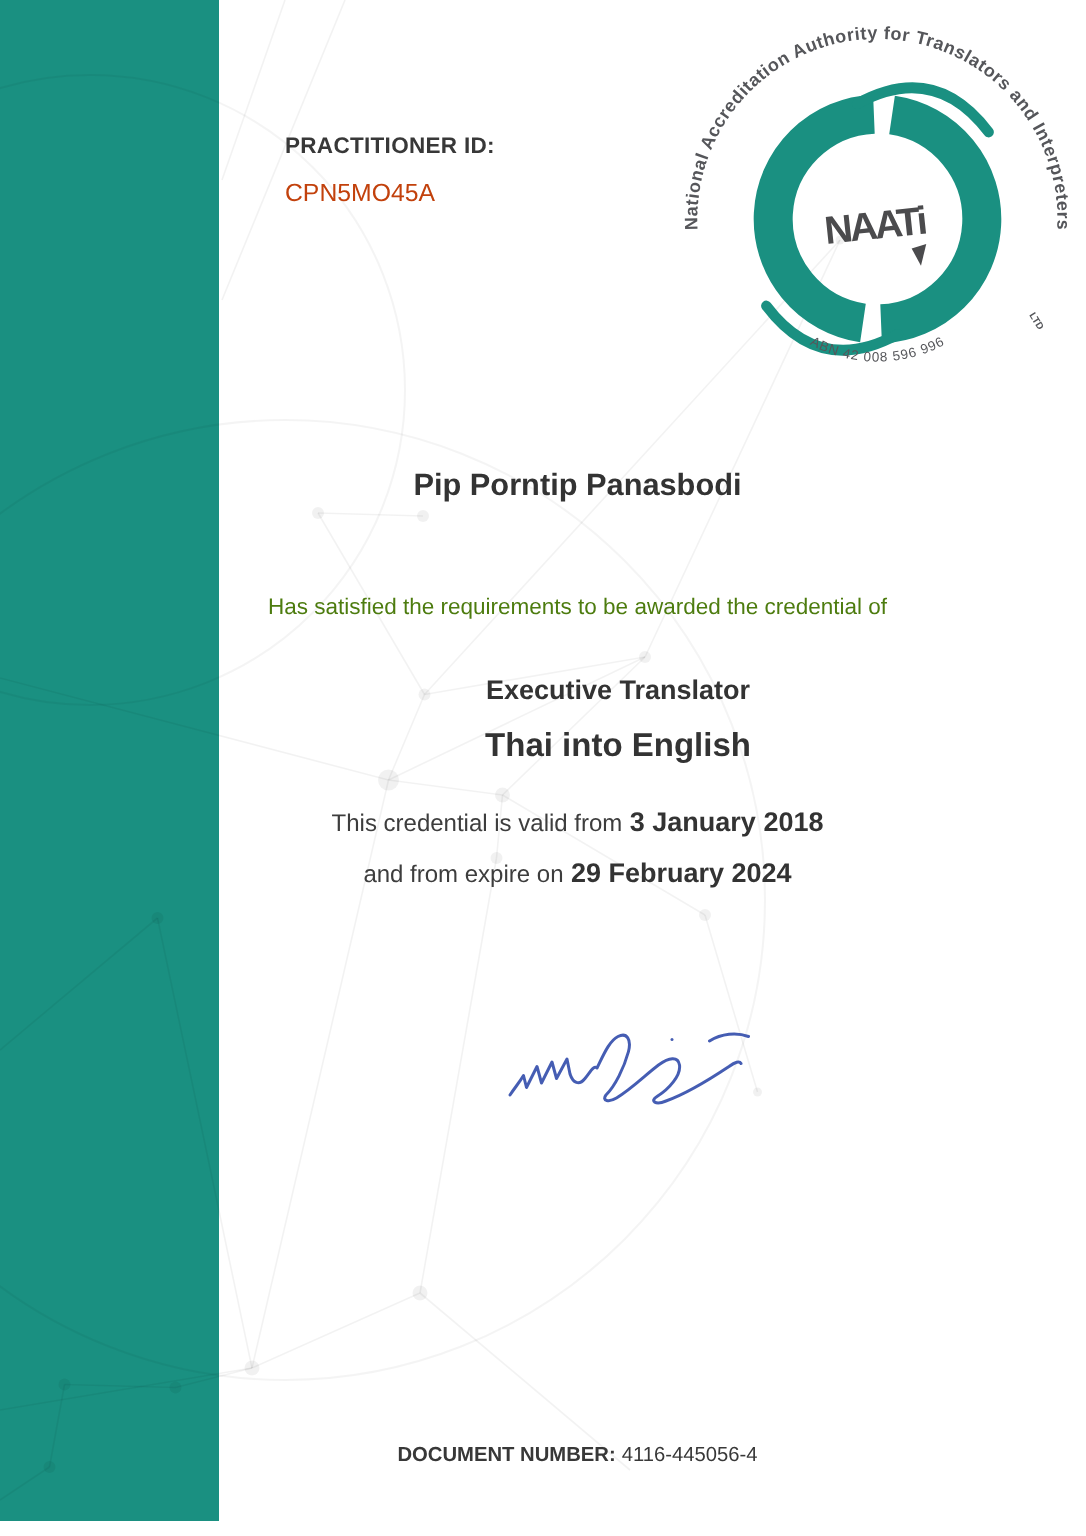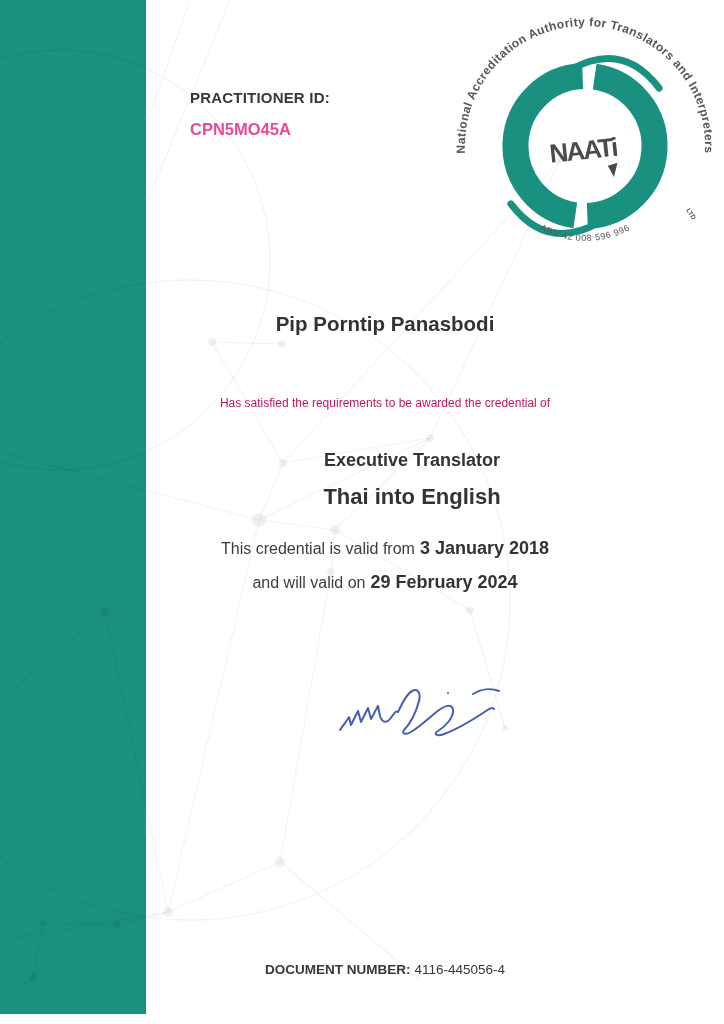--- a/index.html
+++ b/index.html
@@ -25,33 +25,33 @@
     pointer-events:none;
   }
 
   
   .prac-label {
     position:absolute; left:190px; top:89px;
     font-size:15px; font-weight:bold; letter-spacing:.2px; color:#383838;
   }
   .prac-id {
     position:absolute; left:190px; top:120px;
-    font-size:16.5px; color:#ec4899;font-weight:bold;
+    font-size:16.5px; color:#c2410c;
   }
 
   
   .logo-box { position:absolute; left:450px; top:10px; width:270px; height:250px; }
 
   
   .rowA { position:absolute; left:145px; width:480px; text-align:center; }
   
   .rowB { position:absolute; left:172px; width:480px; text-align:center; }
 
   .name      { top:312px; font-size:20.5px; font-weight:bold; color:#333; }
-  .statement { top:396px; font-size:12px;  color:#be185d; }
+  .statement { top:396px; font-size:15px;  color:#4d7c0f; }
   .cred-title{ top:450px; font-size:18px; font-weight:bold; color:#333; }
   .cred-dir  { top:484px; font-size:22px; font-weight:bold; color:#333; }
   .date-line { font-size:16px; color:#3d3d3d; }
   .valid     { top:538px;text-align:center; }
   .expire    { top:572px; }
   .date-line .date { font-weight:bold; font-size:18px; margin-left:5px; color:#333; }
 
   .sig-box { position:absolute; left:336px; top:684px; width:172px; height:58px; }
   .ceo     { top:752px; font-size:17px; font-style:italic; color:#3d3d3d; }
 
@@ -156,21 +156,21 @@
 
   <div class="rowB cred-title">Executive Translator</div>
 
   <div class="rowB cred-dir">Thai into English</div>
 
   <div class="rowA date-line valid">
     <span>This credential is valid from</span><span class="date">3 January 2018</span>
   </div>
 
   <div class="rowA date-line expire">
-    <span>and will valid on</span><span class="date">29 February 2024</span>
+    <span>and from expire on</span><span class="date">29 February 2024</span>
   </div>
 
   <svg class="sig-box" viewBox="0 0 172 58">
     <g stroke="#3c55af" stroke-width="2" fill="none" stroke-linecap="round" stroke-linejoin="round" opacity="0.95">
       <path d="M 4 46 C 8 40 10 38 13 33 L 15 41 L 22 27 L 25 38 L 32 24 L 35 35 L 42 22 L 44 32
                C 46 38 50 40 54 35 C 58 30 60 26 62 28
                C 66 20 70 10 76 7 C 82 4 85 9 83 17 C 80 28 74 40 68 46 C 65 50 70 51 75 48
                C 85 42 95 32 103 26 C 110 21 116 20 117 26 C 118 33 110 42 102 47
                C 97 50 101 53 108 50 C 122 45 138 35 150 27 C 154 24 157 23 158 25"></path>
       <path d="M 137 10 C 145 5 155 4 163 7"></path>

